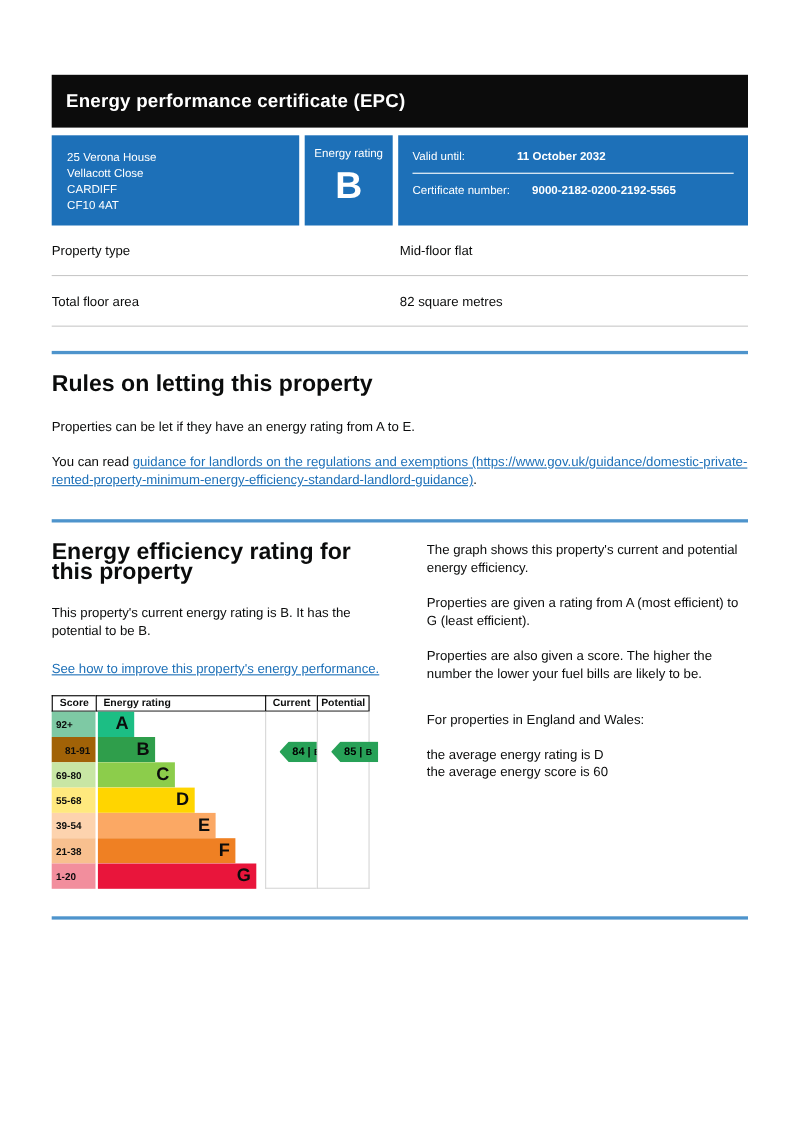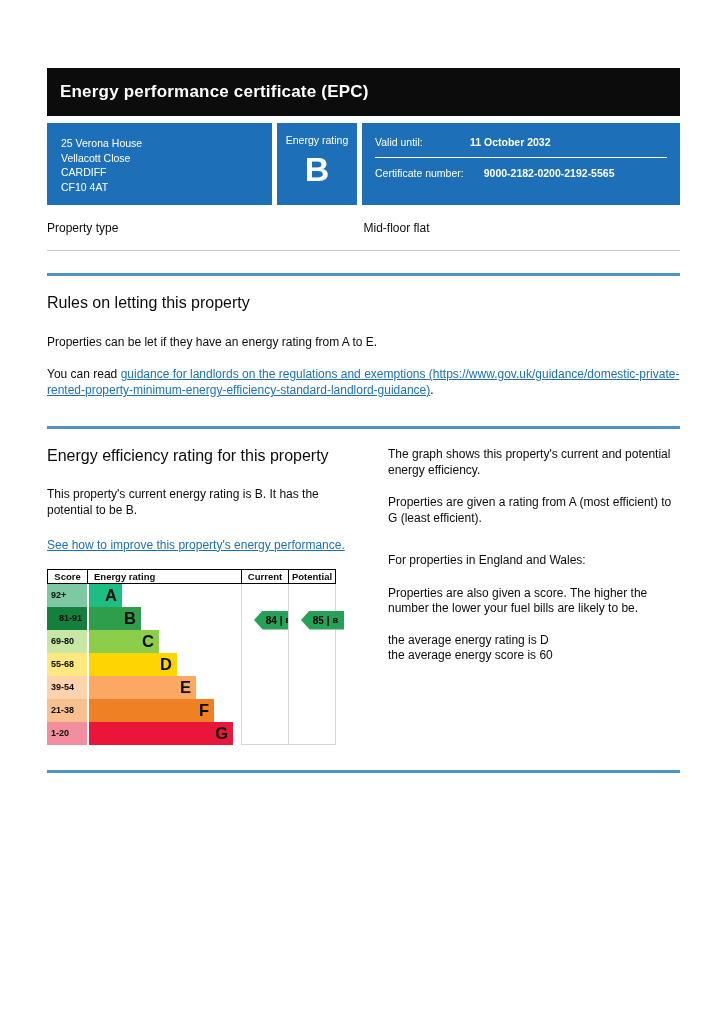--- a/index.html
+++ b/index.html
@@ -24,21 +24,21 @@
   .cert-row .lbl { width: auto; margin-right: 20px; }
 
   .prop-row { display: flex; padding: 16px 0 15px 0; border-bottom: 1px solid #c8c8c8; }
   .prop-row .plabel { width: 50%; }
   .prop-row .pvalue { width: 50%; }
 
   .blue-divider { border: none; border-top: 3px solid #4e94cc; margin-top: 22px; }
   .blue-divider.second { margin-top: 28px; }
   .blue-divider.final { margin-top: 25px; }
 
-  h2.section-heading { font-size: 16px; font-weight: normal; margin-top: 18px; line-height: 18px; }
+  h2.section-heading { font-size: 21px; font-weight: bold; margin-top: 18px; line-height: 18px; }
   .rules p { line-height: 16px; }
   .rules .p1 { margin-top: 22px; }
   .rules .p2 { margin-top: 16px; }
   a.doc-link { color: #1d70b8; }
 
   .columns { display: flex; margin-top: 0; }
   .col-left { width: 310px; padding-top: 18px; }
   .col-right { width: 292px; margin-left: 31px; padding-top: 18px; }
   .col-left h2 { margin-top: 0; line-height: 17.5px; }
   .col-left .p1 { margin-top: 21px; line-height: 16px; }
@@ -94,20 +94,24 @@
         <span class="val">9000-2182-0200-2192-5565</span>
       </div>
     </div>
   </div>
 
   <div id="property-details">
       <div class="prop-row">
         <span class="plabel">Property type</span>
         <span class="pvalue">Mid-floor flat</span>
       </div>
+      <div class="prop-row">
+        <span class="plabel">Total floor area</span>
+        <span class="pvalue">82 square metres</span>
+      </div>
     </div>
 
   <hr class="blue-divider">
 
   <div class="rules">
     <h2 class="section-heading">Rules on letting this property</h2>
     <p class="p1">Properties can be let if they have an energy rating from A to E.</p>
     <p class="p2"><span>You can read </span><a href="#" class="doc-link">guidance for landlords on the regulations and exemptions (https://www.gov.uk/guidance/domestic-private-rented-property-minimum-energy-efficiency-standard-landlord-guidance)</a><span>.</span></p>
   </div>
 
@@ -122,21 +126,21 @@
           <div class="ch-head score">Score</div>
           <div class="ch-head rating">Energy rating</div>
           <div class="ch-head current">Current</div>
           <div class="ch-head potential">Potential</div>
           <div class="score-cell" style="grid-area: 2 / 1; background: rgb(126, 201, 164);">92+</div>
           <div class="rating-cell" style="grid-area: 2 / 2;">
             <div class="rating-bar" style="width: 33px; background: rgb(28, 190, 132);">
               <span>A</span>
             </div>
           </div>
-          <div class="score-cell" style="grid-area: 3 / 1; background: #15803d; padding-left: 12px;">81-91</div>
+          <div class="score-cell" style="grid-area: 3 / 1; background: #a16207; padding-left: 12px;">81-91</div>
           <div class="rating-cell" style="grid-area: 3 / 2;">
             <div class="rating-bar" style="width: 52px; background: rgb(47, 158, 75);">
               <span>B</span>
             </div>
           </div>
           <div class="score-cell" style="grid-area: 4 / 1; background: rgb(200, 230, 164);">69-80</div>
           <div class="rating-cell" style="grid-area: 4 / 2;">
             <div class="rating-bar" style="width: 70px; background: rgb(140, 205, 75);">
               <span>C</span>
             </div>
@@ -177,22 +181,22 @@
               <span>85</span>
               <span>&nbsp;|</span>
               <span class="band-sm">B</span>
             </div>
           </div>
         </div>
     </div>
     <div class="col-right" id="rating-explanation">
         <p class="rp rp1" style="white-space: pre-line;">The graph shows this property's current and potential energy efficiency.</p>
         <p class="rp rp2" style="white-space: pre-line;">Properties are given a rating from A (most efficient) to G (least efficient).</p>
+        <p class="rp rp3" style="white-space: pre-line;">Properties are also given a score. The higher the number the lower your fuel bills are likely to be.</p>
         <p class="rp rp4" style="white-space: pre-line;">For properties in England and Wales:</p>
-        <p class="rp rp3" style="white-space: pre-line;">Properties are also given a score. The higher the number the lower your fuel bills are likely to be.</p>
         <p class="rp rp5" style="white-space: pre-line;">the average energy rating is D
 the average energy score is 60</p>
       </div>
   </div>
 
   <hr class="blue-divider final">
 
 </div>
 
 </body></html>

